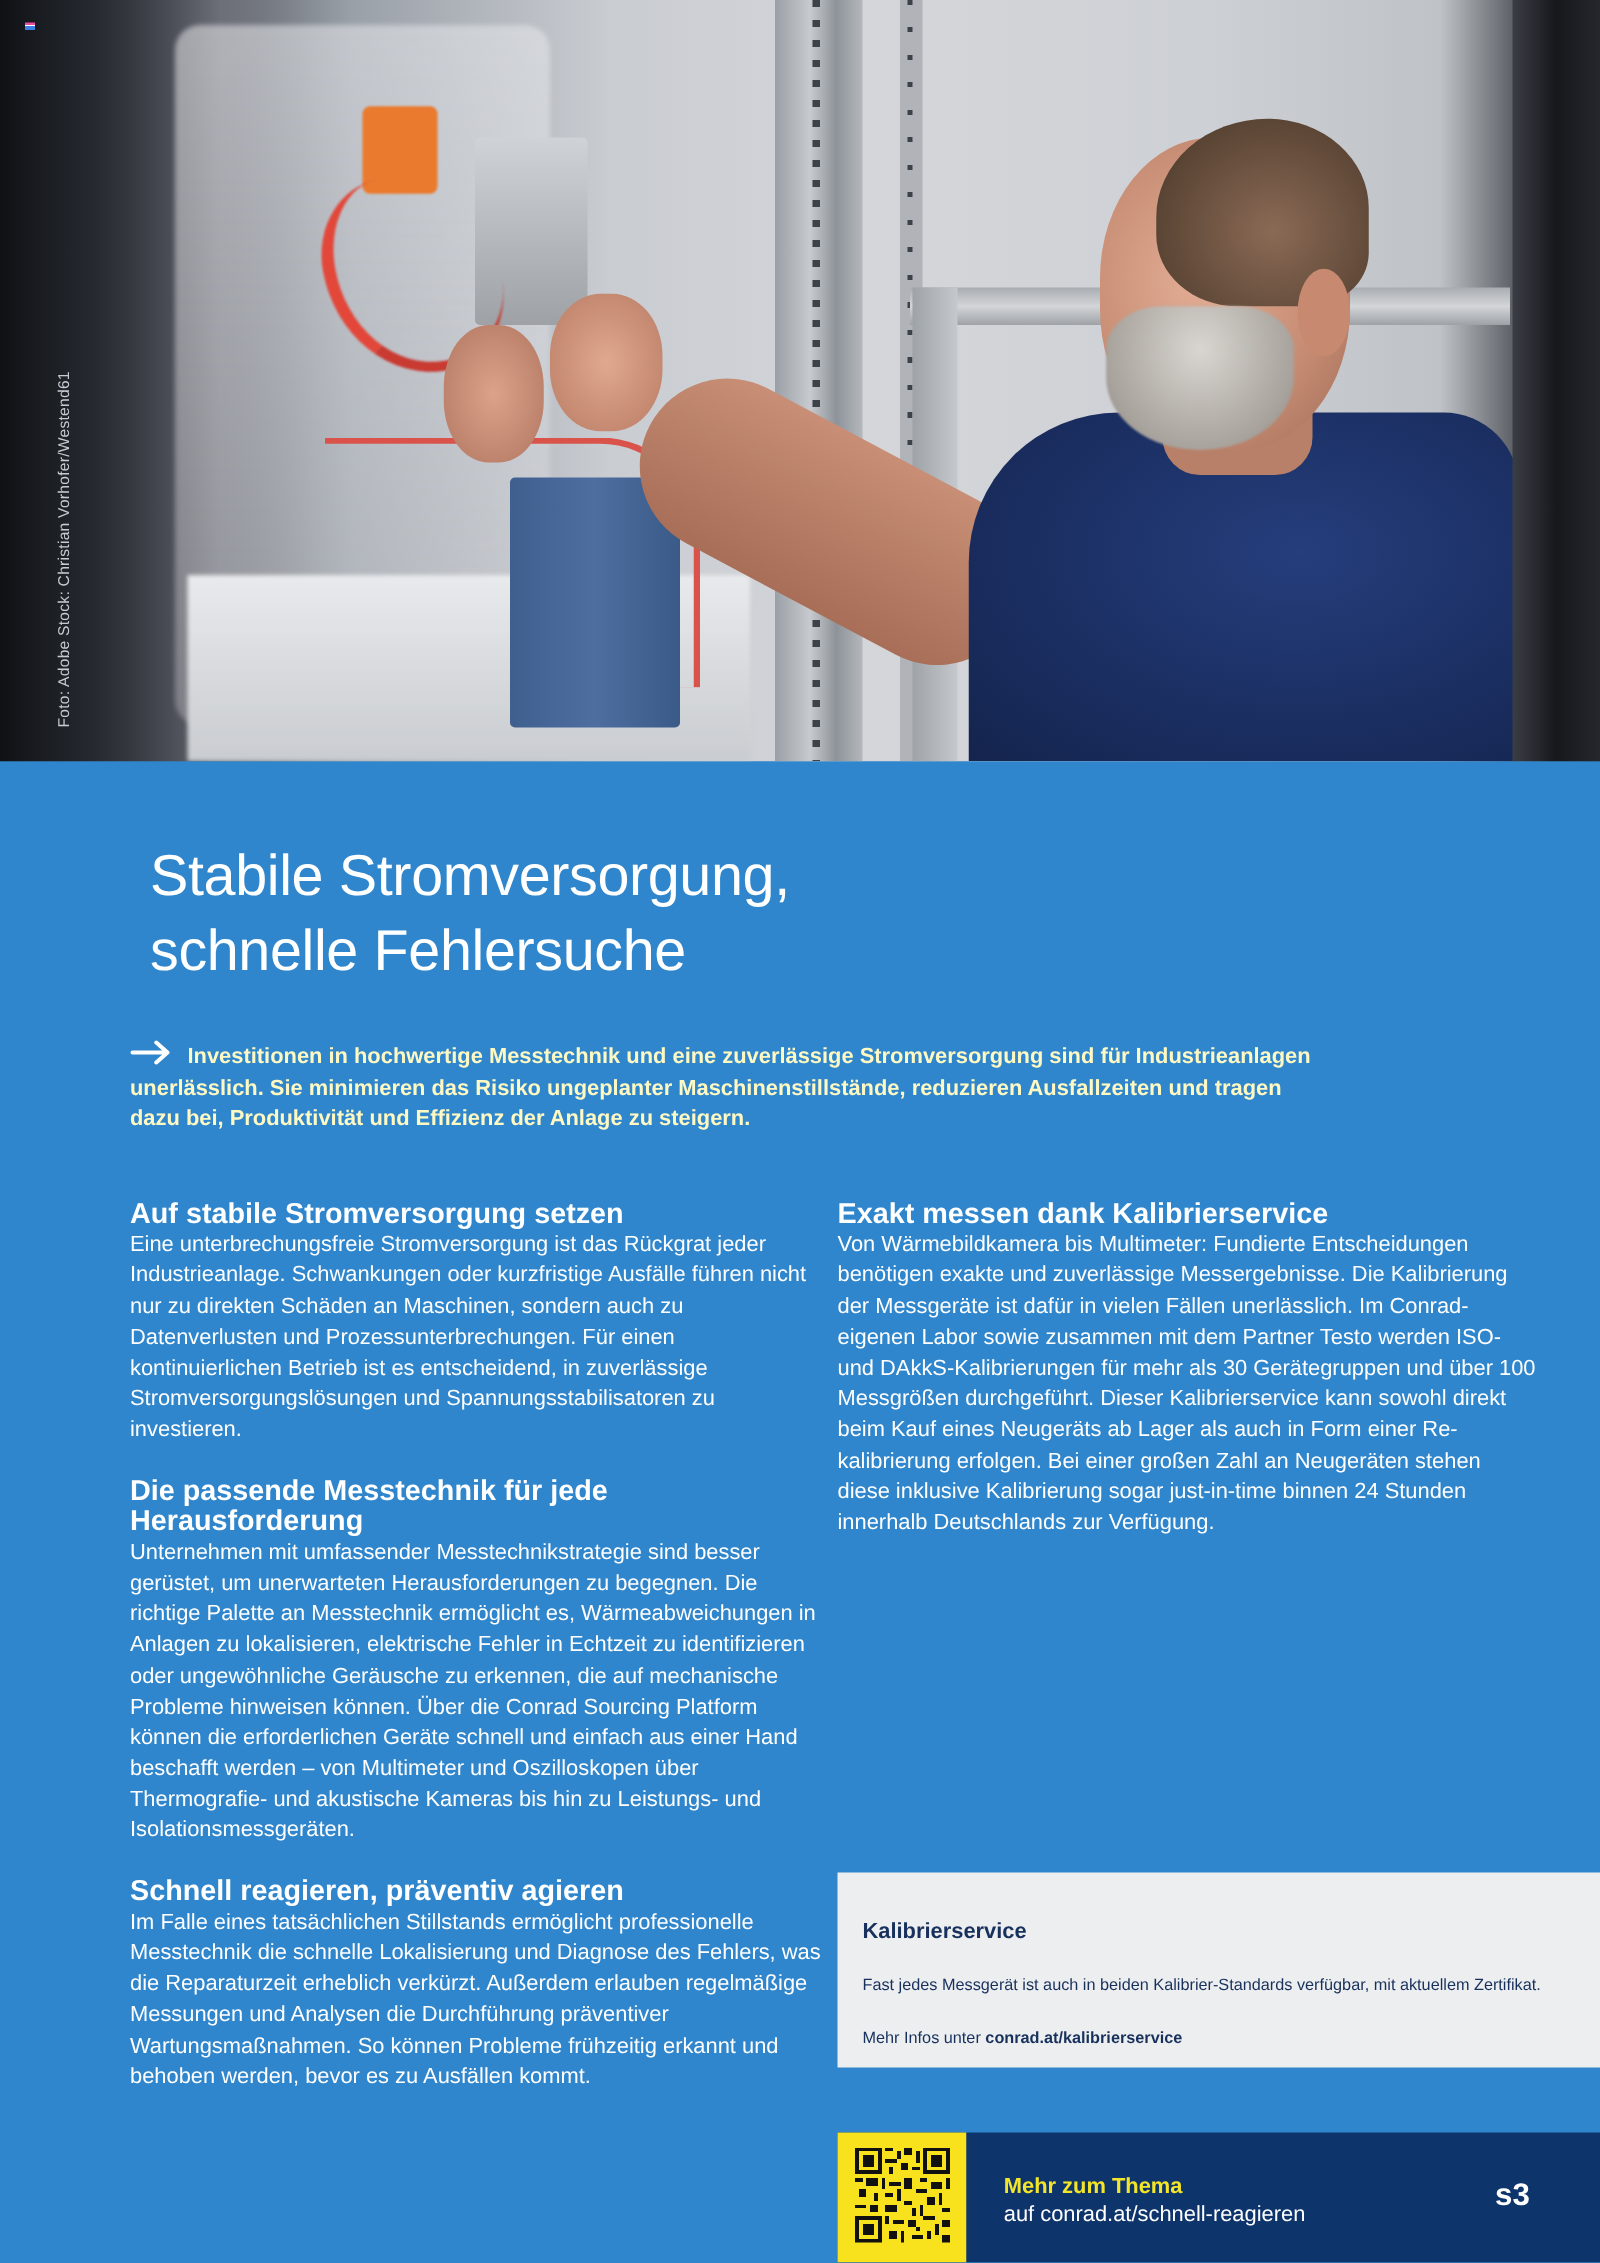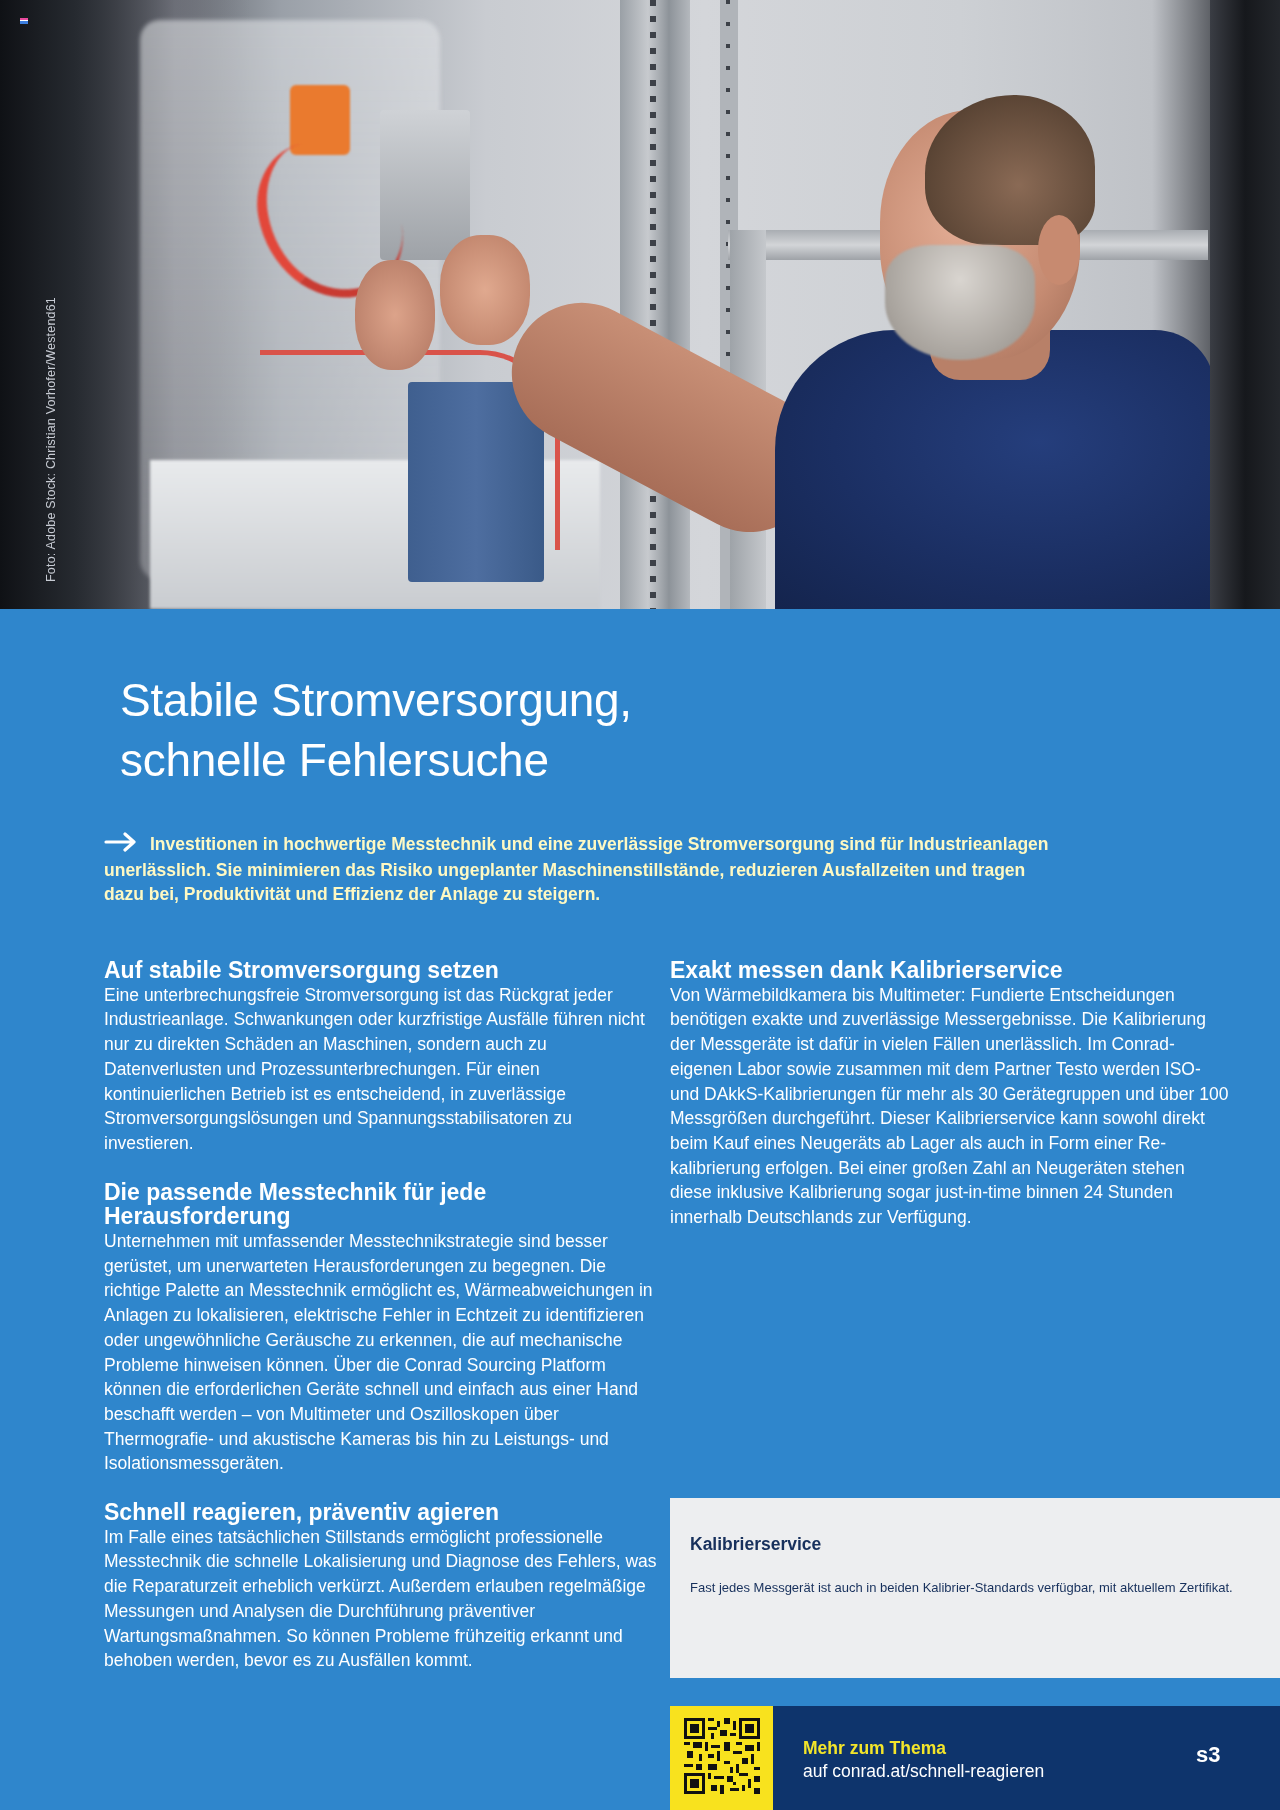--- a/index.html
+++ b/index.html
@@ -50,33 +50,33 @@
     .lead .arrow { display:inline-block; width:38px; margin-right: 8px; vertical-align: -2px; }
 
     .col { position:absolute; color:#fff; font-size: 17.5px; line-height: 24.7px; }
     .col h3 { font-size: 23px; font-weight: 700; line-height: 24.7px; }
     .col p { font-weight: 400; }
     .sec { margin-bottom: 24px; }
     .col-left { left:104px; top:958px; width:560px; }
     .col-right { left:670px; top:958px; width:560px; }
 
     
-    .infobox { position:absolute; left:670px; top:1498px; width:610px; height:180px; background:#edeef0; color:#17305c; padding: 34px 20px 0 20px; }
+    .infobox { position:absolute; left:670px; top:1498px; width:610px; height:156px; background:#edeef0; color:#17305c; padding: 34px 20px 0 20px; }
     .infobox h4 { font-size: 17.5px; font-weight: 700; line-height: 24px; margin-bottom: 22px; }
     .infobox p { font-size: 13px; line-height: 19px; margin-bottom: 23px; }
     .infobox b { font-weight: 700; }
 
     
     .footer { position:absolute; left:670px; top:1706px; width:610px; height:104px; background:#0e346c; }
     .qrwrap { position:absolute; left:0; top:0; width:103px; height:104px; background:#f8e21e; }
     .qr { position:absolute; left:14px; top:12px; width:76px; height:76px; }
     .more { position:absolute; left:133px; top:31px; }
     .more .t1 { color:#f3e52a; font-weight:700; font-size:17.5px; line-height: 22px; }
     .more .t2 { color:#fff; font-size:17.5px; line-height: 24px; }
-    .pagenum { position:absolute; left:526px; top:36px; color:#fff; font-weight:700; font-size:22px; }
+    .pagenum { position:absolute; left:526px; top:36px; color:#fff; font-weight:700; font-size:25px; }
   </style>
 </head>
 <body>
 
 <div class="hero">
   <div class="leftblur"></div>
   <div class="rack1"></div>
   <div class="rack2"></div>
   <div class="shelf"></div>
   <div class="post"></div>
@@ -132,20 +132,21 @@
 <div class="col col-right">
   <div class="sec">
     <h3>Exakt messen dank Kalibrierservice</h3>
     <p>Von Wärmebildkamera bis Multimeter: Fundierte Entschei­dungen benötigen exakte und zuverlässige Messergebnisse. Die Kalibrierung der Messgeräte ist dafür in vielen Fällen unerlässlich. Im Conrad-eigenen Labor sowie zusammen mit dem Partner Testo werden ISO- und DAkkS-Kalibrierungen für mehr als 30 Gerätegruppen und über 100 Messgrößen durchgeführt. Dieser Kalibrierservice kann sowohl direkt beim Kauf eines Neugeräts ab Lager als auch in Form einer Re­kalibrierung erfolgen. Bei einer großen Zahl an Neugeräten stehen diese inklusive Kalibrierung sogar just-in-time binnen 24 Stunden innerhalb Deutschlands zur Verfügung.</p>
   </div>
 </div>
 
 <div class="infobox">
   <h4>Kalibrierservice</h4>
   <p>Fast jedes Messgerät ist auch in beiden Kalibrier-Standards verfügbar, mit aktuellem Zertifikat.</p>
+  <p><span>Mehr Infos unter </span><b>conrad.at/kalibrierservice</b></p>
 </div>
 
 <div class="footer">
   <div class="qrwrap">
     <svg class="qr" viewBox="0 0 25 25" shape-rendering="crispEdges">
       <rect width="25" height="25" fill="#f8e21e"></rect>
       <g fill="#111">
         <path d="M0 0h7v7h-7zM1 1v5h5v-5zM2 2h3v3h-3z" fill-rule="evenodd"></path>
         <path d="M18 0h7v7h-7zM19 1v5h5v-5zM20 2h3v3h-3z" fill-rule="evenodd"></path>
         <path d="M0 18h7v7h-7zM1 19v5h5v-5zM2 20h3v3h-3z" fill-rule="evenodd"></path>

